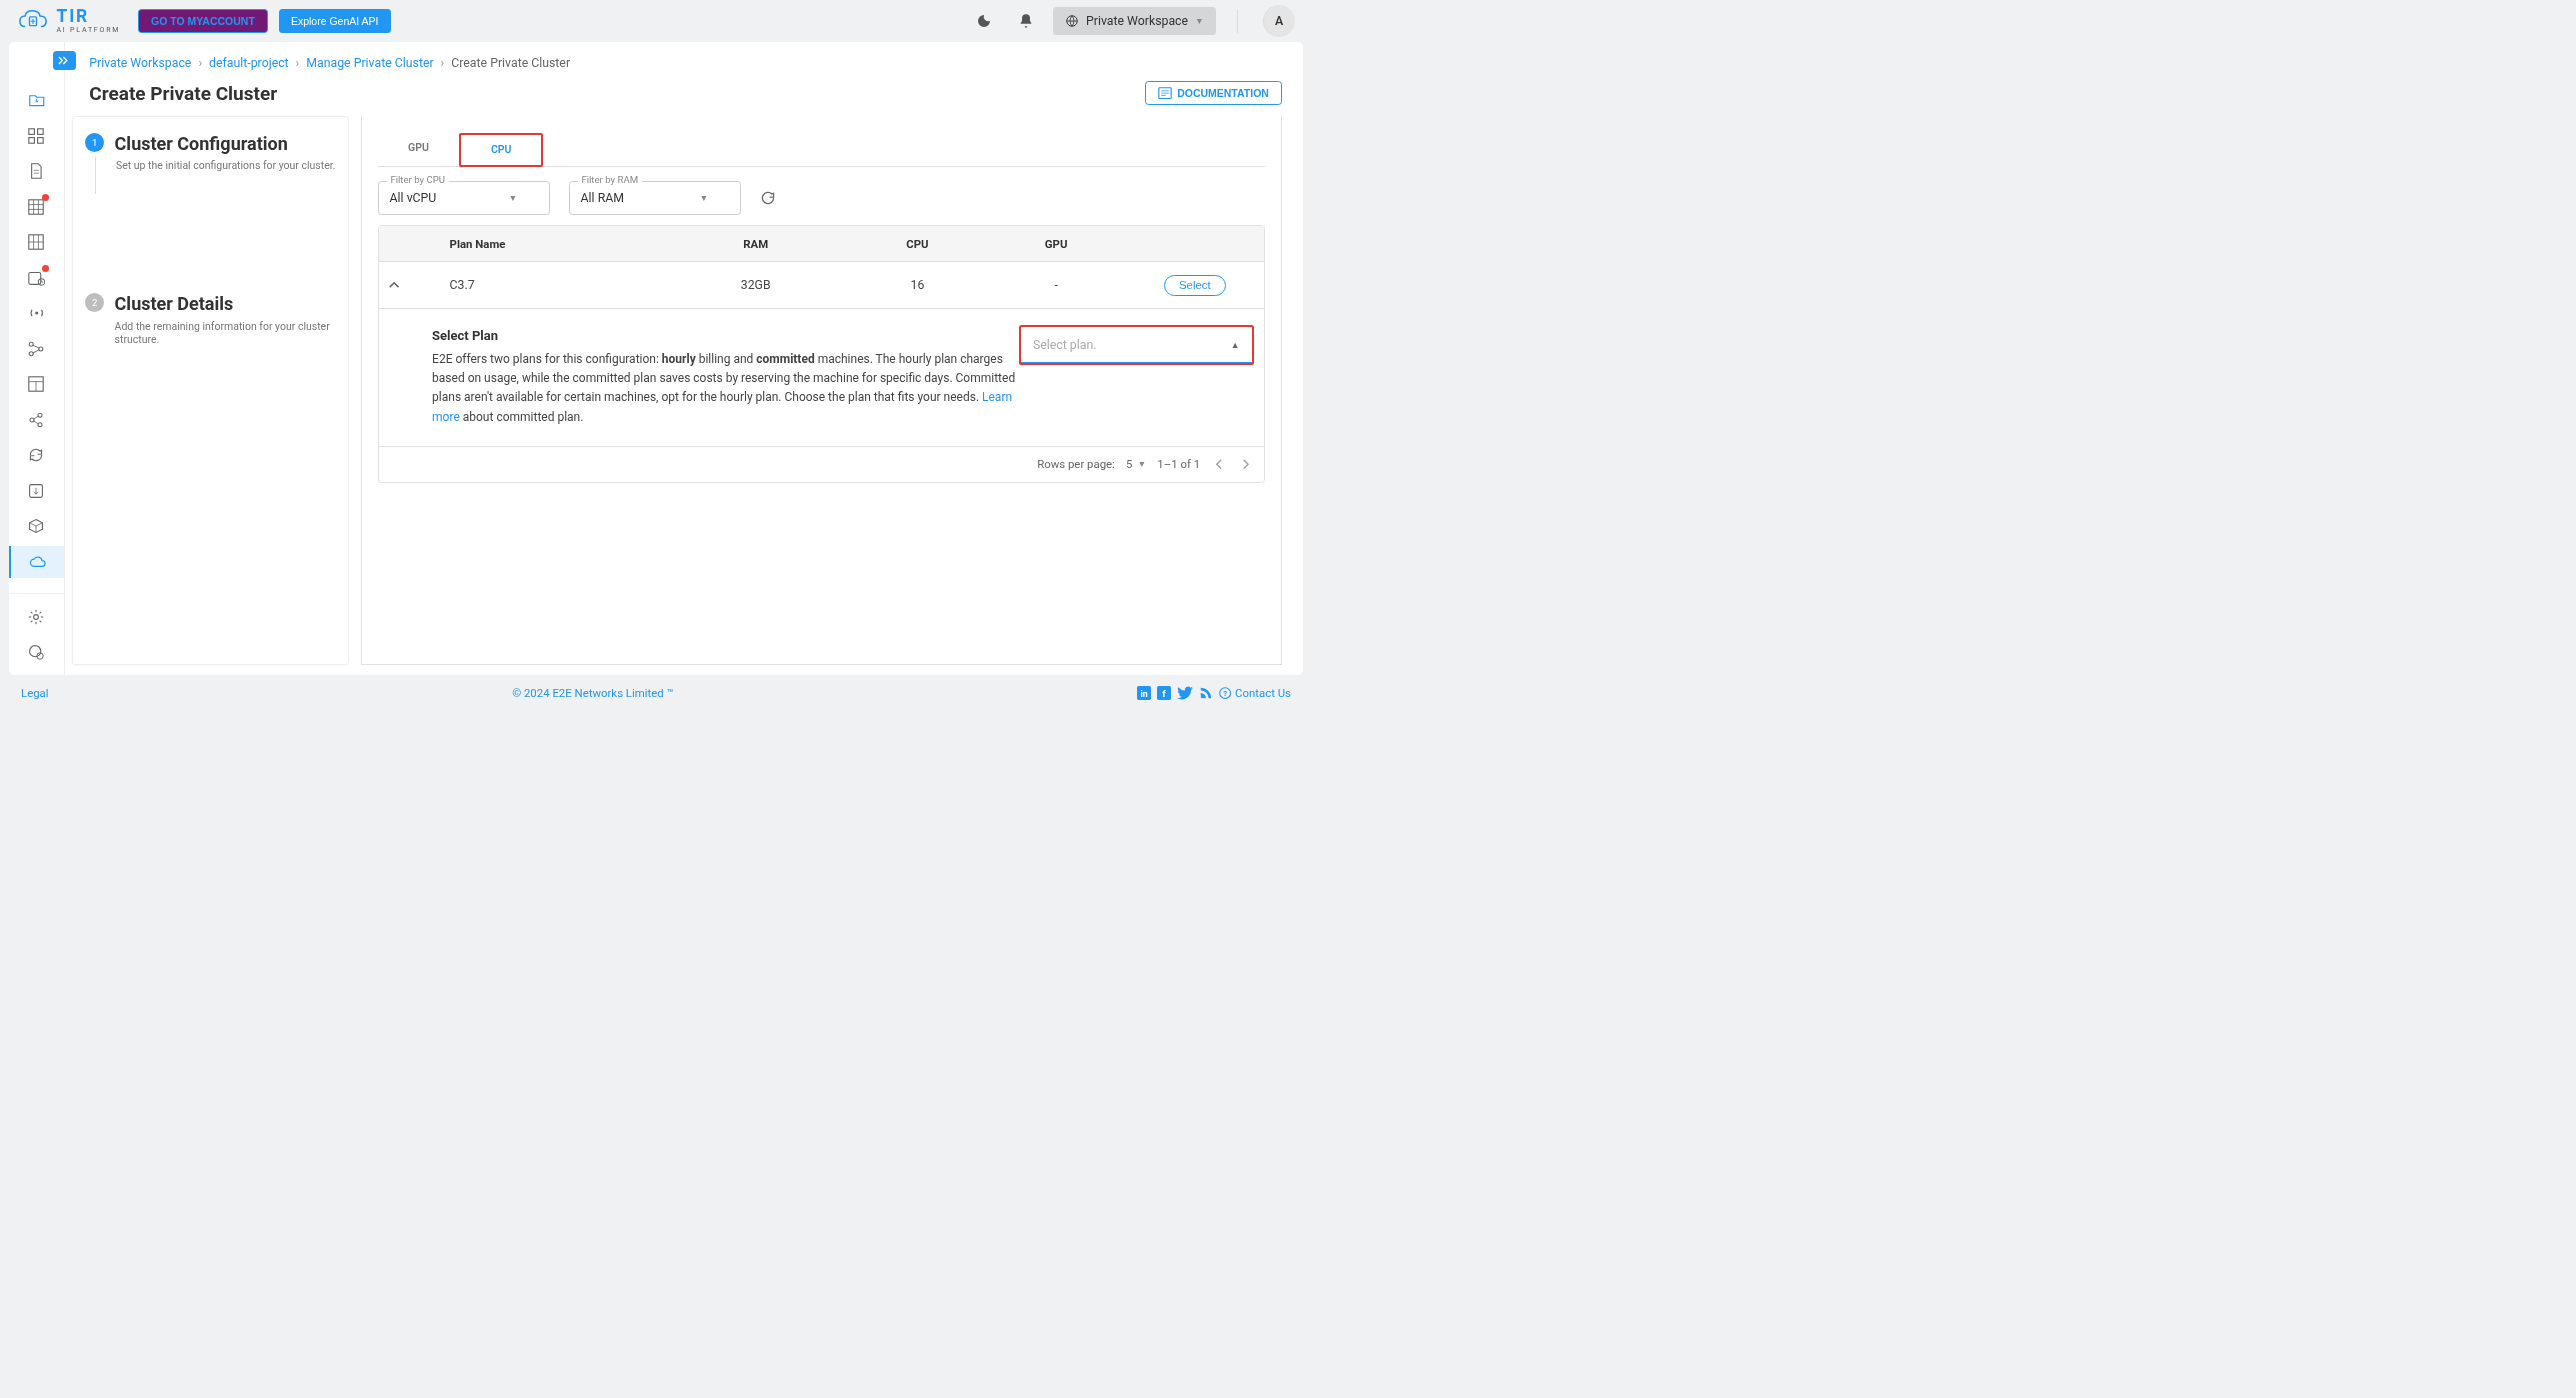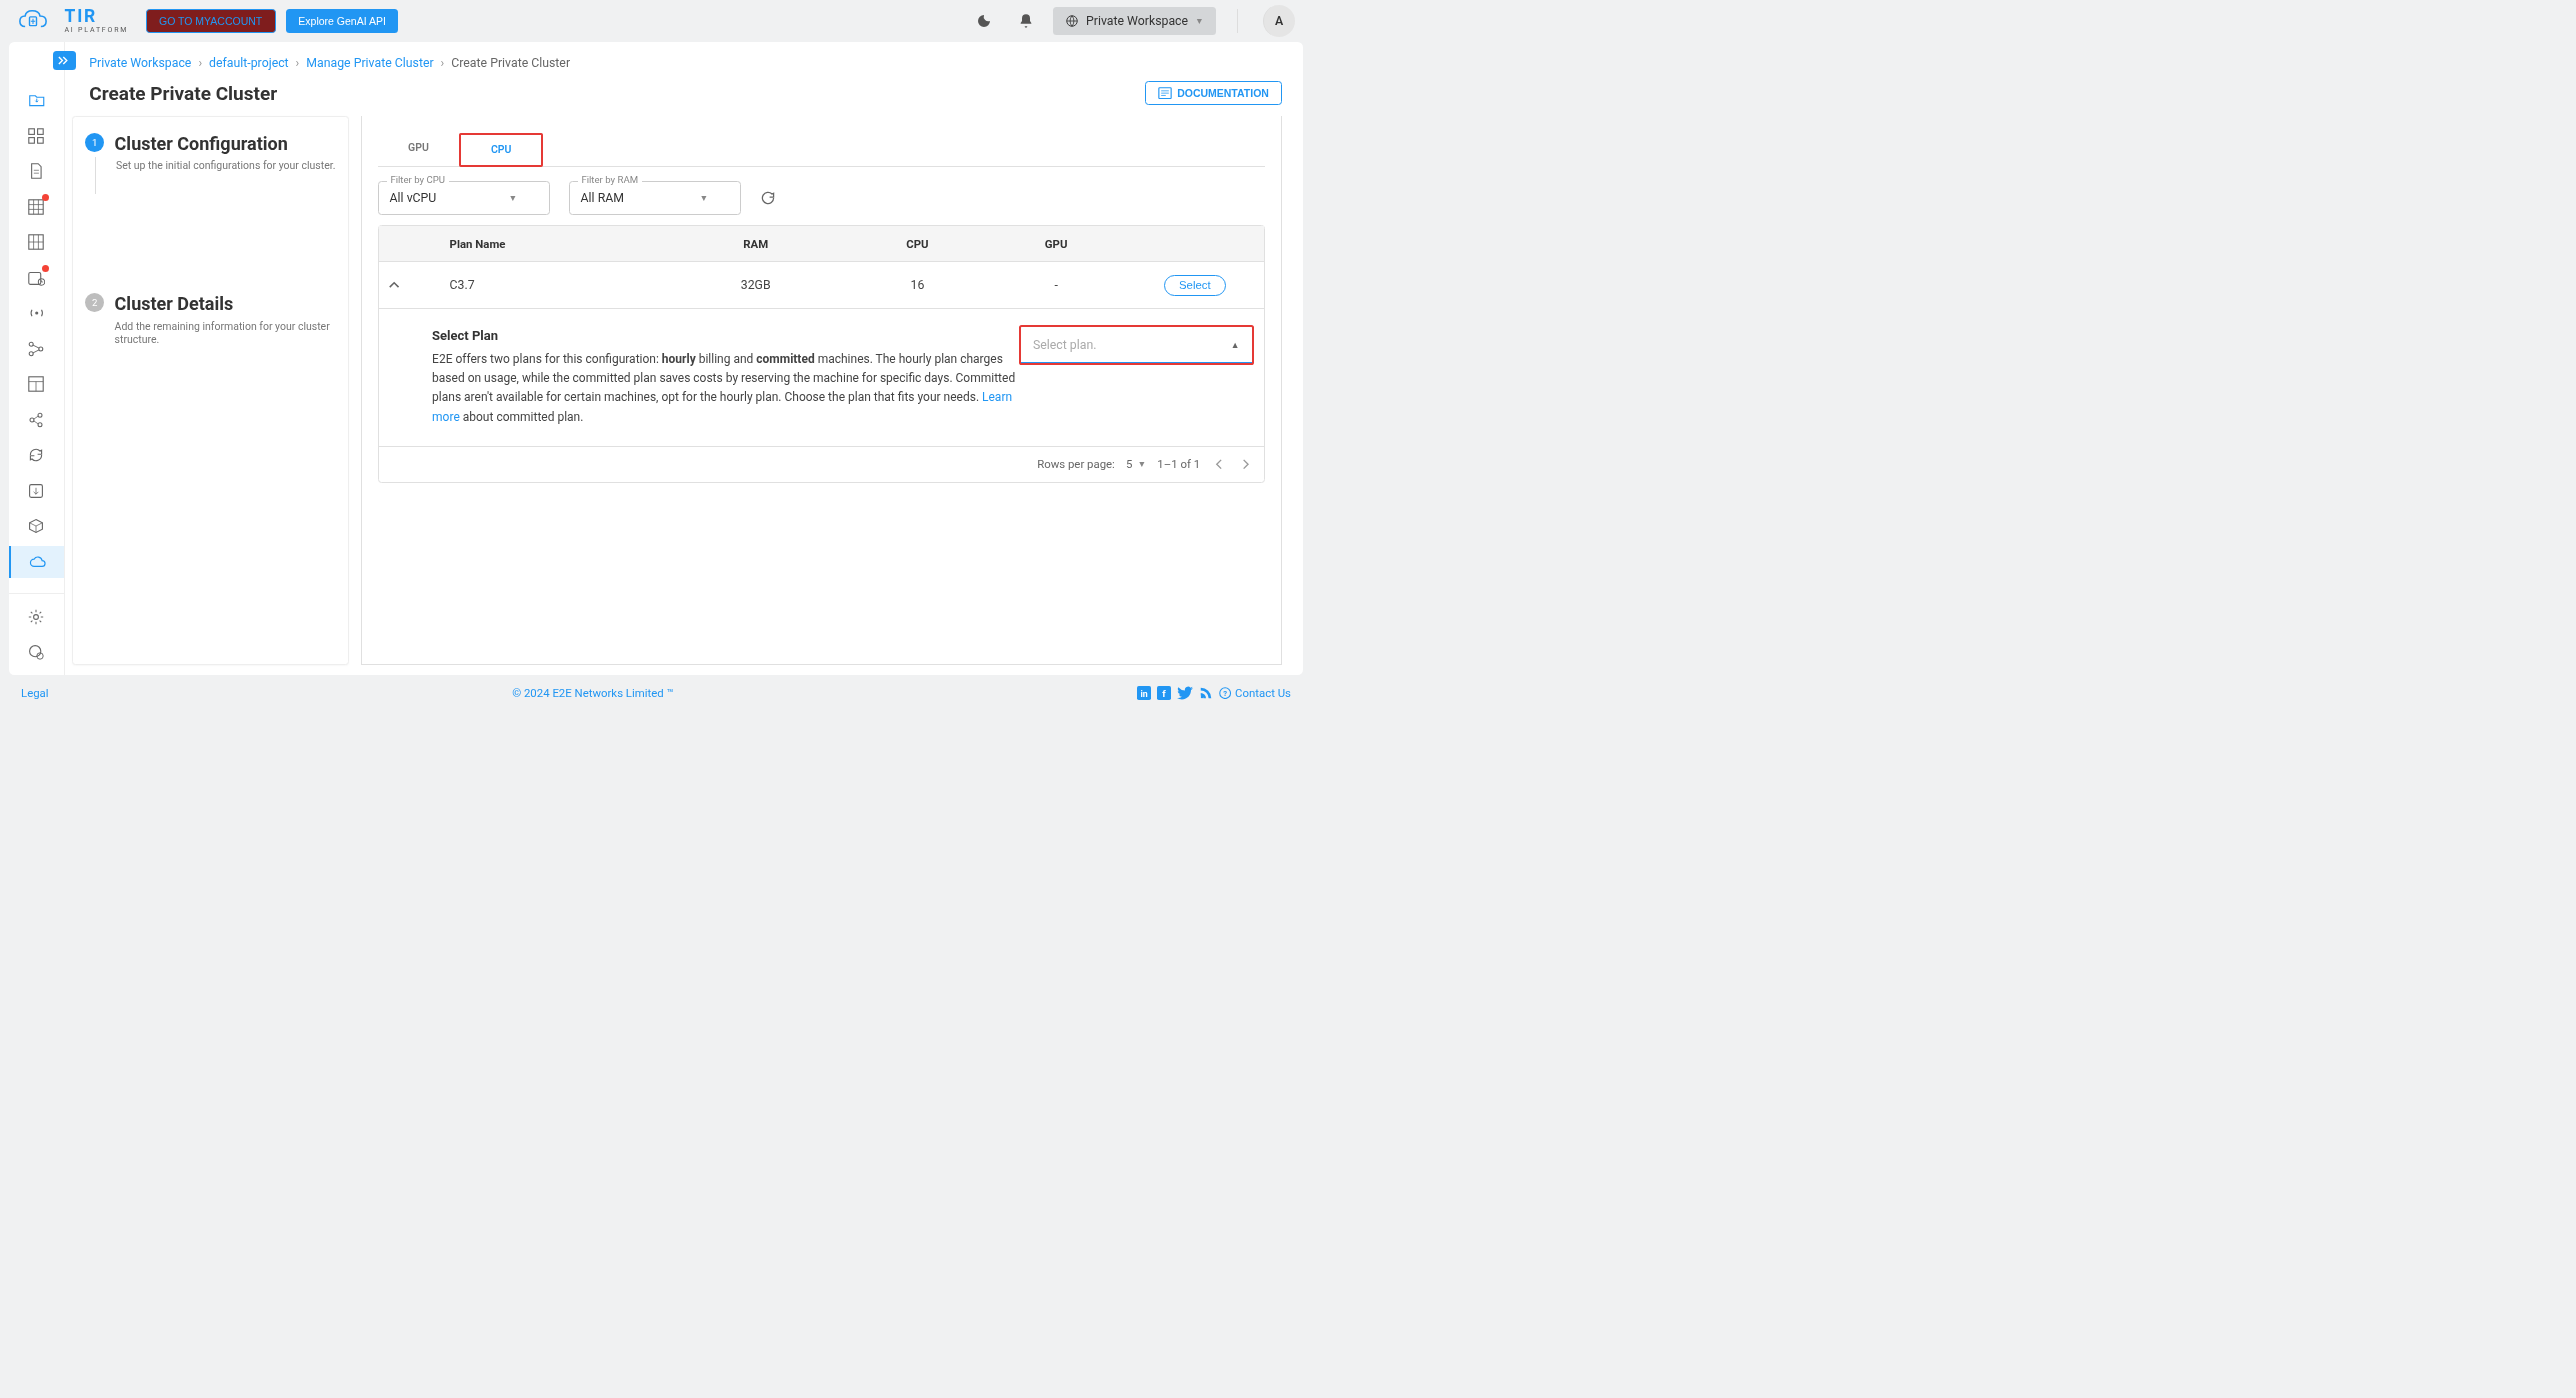--- a/index.html
+++ b/index.html
@@ -1,23 +1,23 @@
 <!DOCTYPE html>
 <html style="font-size:14px"><head>
 <meta charset="utf-8">
 <style>
 * { box-sizing: border-box; margin: 0; padding: 0; }
 body { font-family: -apple-system, BlinkMacSystemFont, "Segoe UI", Roboto, Helvetica, Arial, sans-serif; background: #f0f1f2; color: #333; font-size: 12.3px; overflow: hidden; width: 1312px; height: 712px; }
 
 
 .topbar { height: 42px; display: flex; align-items: center; padding: 0 17.5px; gap: 10.5px; background: #f0f1f2; }
-.logo { display: flex; align-items: center; gap: 17px; margin-right: 7px; }
+.logo { display: flex; align-items: center; gap: 9px; margin-right: 7px; }
 .logo-text { font-weight: 700; font-size: 17.5px; letter-spacing: 1.8px; color: #2196f3; line-height: 1; }
 .logo-sub { font-size: 7px; letter-spacing: 1.8px; color: #555; }
-.btn-outline { border: 0.9px solid #2196f3; color: #2196f3; background: #7f1d1d; padding: 5.3px 12.3px; border-radius: 3.5px; font-size: 10.5px; cursor: pointer; font-weight: 400; }
+.btn-outline { border: 0.9px solid #2196f3; color: #2196f3; background: #701a75; padding: 5.3px 12.3px; border-radius: 3.5px; font-size: 10.5px; cursor: pointer; font-weight: 700; }
 .btn-primary { background: #2196f3; color: #fff; border: none; padding: 6.1px 12.3px; border-radius: 3.5px; font-size: 10.5px; cursor: pointer; font-weight: 500; }
 .spacer { flex: 1; }
 .icon-btn { width: 32px; height: 32px; display: flex; align-items: center; justify-content: center; cursor: pointer; color: #555; border-radius: 3.5px; }
 .workspace-select { background: #d4d6d8; border-radius: 3.5px; padding: 7px 12.3px; display: flex; align-items: center; gap: 7px; cursor: pointer; color: #333; font-size: 12.3px; }
 .avatar { width: 32px; height: 32px; border-radius: 50%; background: #e5e5e5; display: flex; align-items: center; justify-content: center; font-weight: 600; margin-left: 10.5px; border-left: 0.9px solid #ddd; padding-left: 0; }
 .topbar .divider-v { height: 24.5px; width: 0.9px; background: #ddd; margin: 0 3.5px 0 10.5px;}
 
 
 .frame { margin: 0 8.8px; background: #fff; border-radius: 5.3px; height: 633px; display: flex; position: relative; }
 

